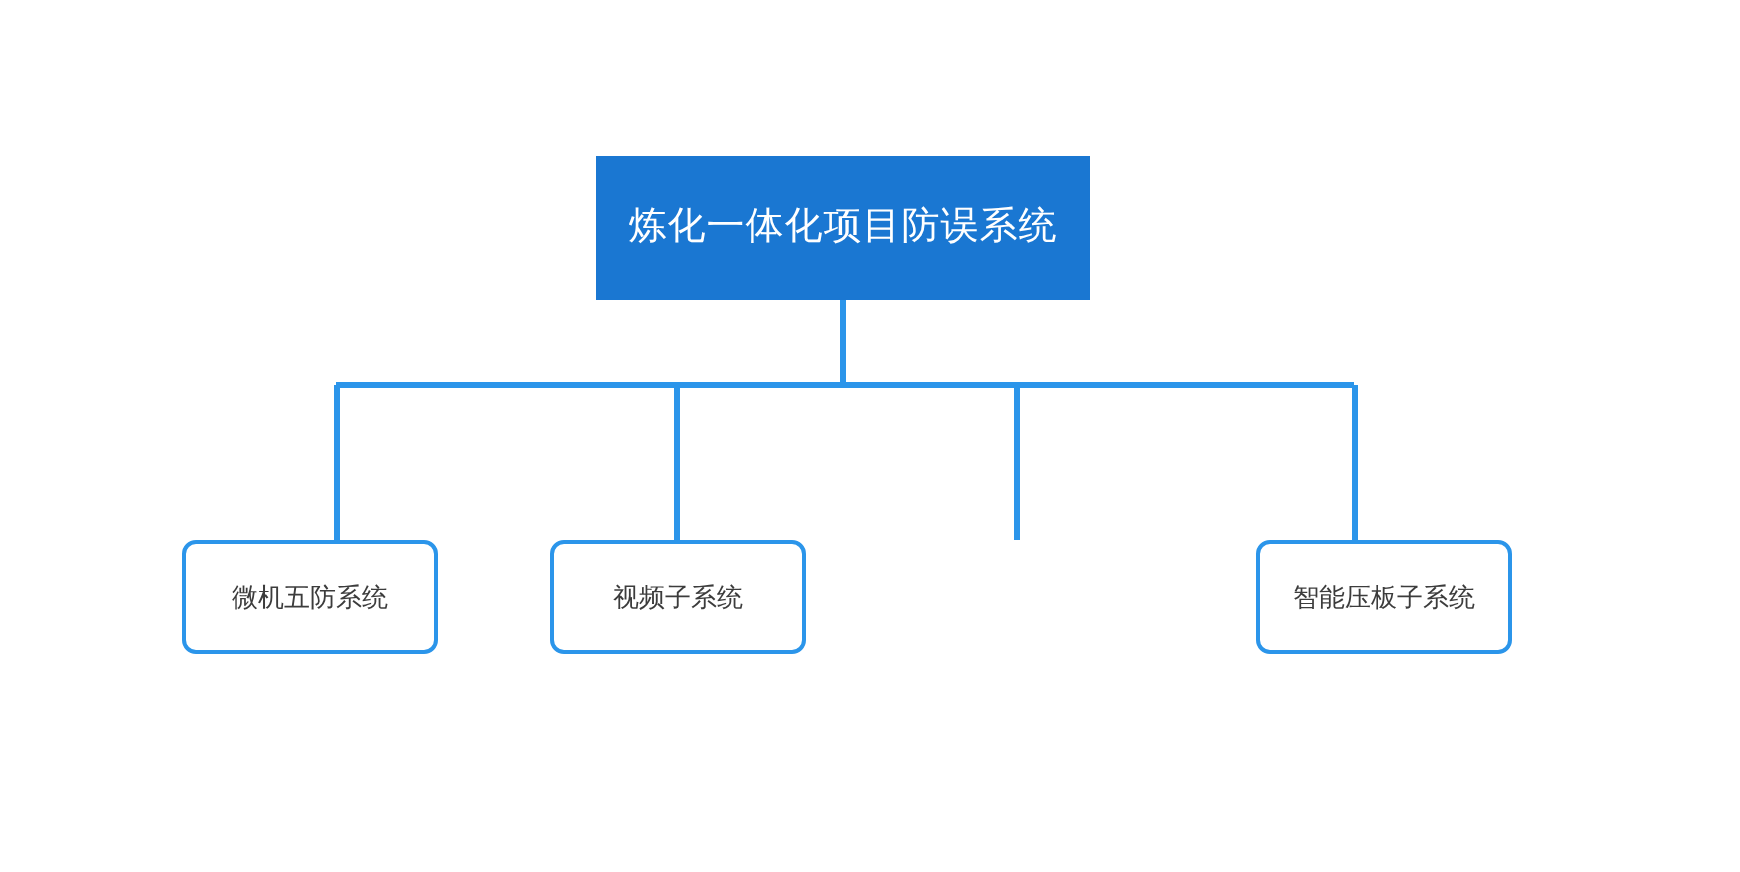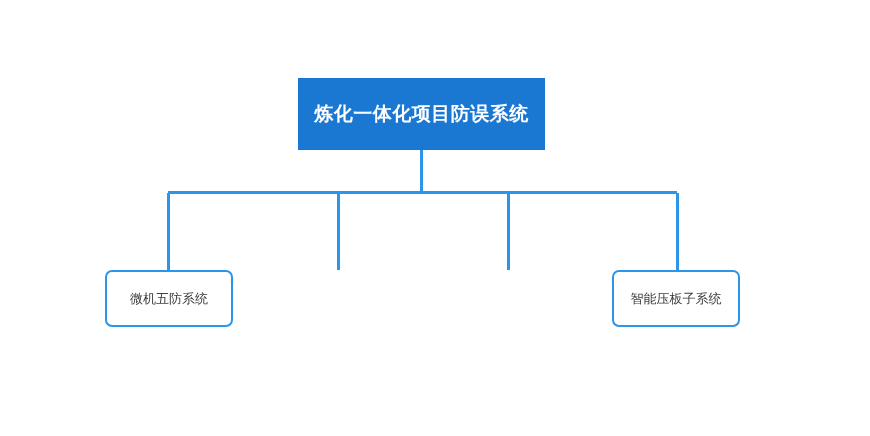--- a/index.html
+++ b/index.html
@@ -27,21 +27,21 @@
     height: 72px;
     background: #1a77d2;
     display: flex;
     align-items: center;
     justify-content: center;
     box-sizing: border-box;
   }
   .root-label {
     color: #ffffff;
     font-size: 19px;
-    font-weight: bold;
+    font-weight: normal;
     letter-spacing: 0.5px;
     line-height: 1.2;
     white-space: nowrap;
   }
   
   .child-node {
     position: absolute;
     top: 270px;
     width: 128px;
     height: 57px;
@@ -53,24 +53,24 @@
     justify-content: center;
     box-sizing: border-box;
   }
   .child-label {
     color: #3c3c3c;
     font-size: 13px;
     font-weight: normal;
     line-height: 1.2;
     white-space: nowrap;
   }
-  .child-1 { left: 105px; align-items: center; }
+  .child-1 { left: 91px; align-items: center; }
   .child-2 { left: 275px; }
   .child-3 { left: 445px; }
-  .child-4 { left: 612px; }
+  .child-4 { left: 628px; }
 
   
   .connector-svg {
     position: absolute;
     left: 0;
     top: 0;
     width: 870px;
     height: 436px;
     pointer-events: none;
   }
@@ -92,19 +92,22 @@
   </svg>
 
   <div class="root-node">
     <span class="root-label">炼化一体化项目防误系统</span>
   </div>
 
   <div class="child-node child-1">
     <span class="child-label">微机五防系统</span>
   </div>
 
+  <div class="child-node child-2">
+    <span class="child-label">视频子系统</span>
+  </div>
 
 
   <div class="child-node child-4">
     <span class="child-label">智能压板子系统</span>
   </div>
 
 </div>
 
 </body></html>

